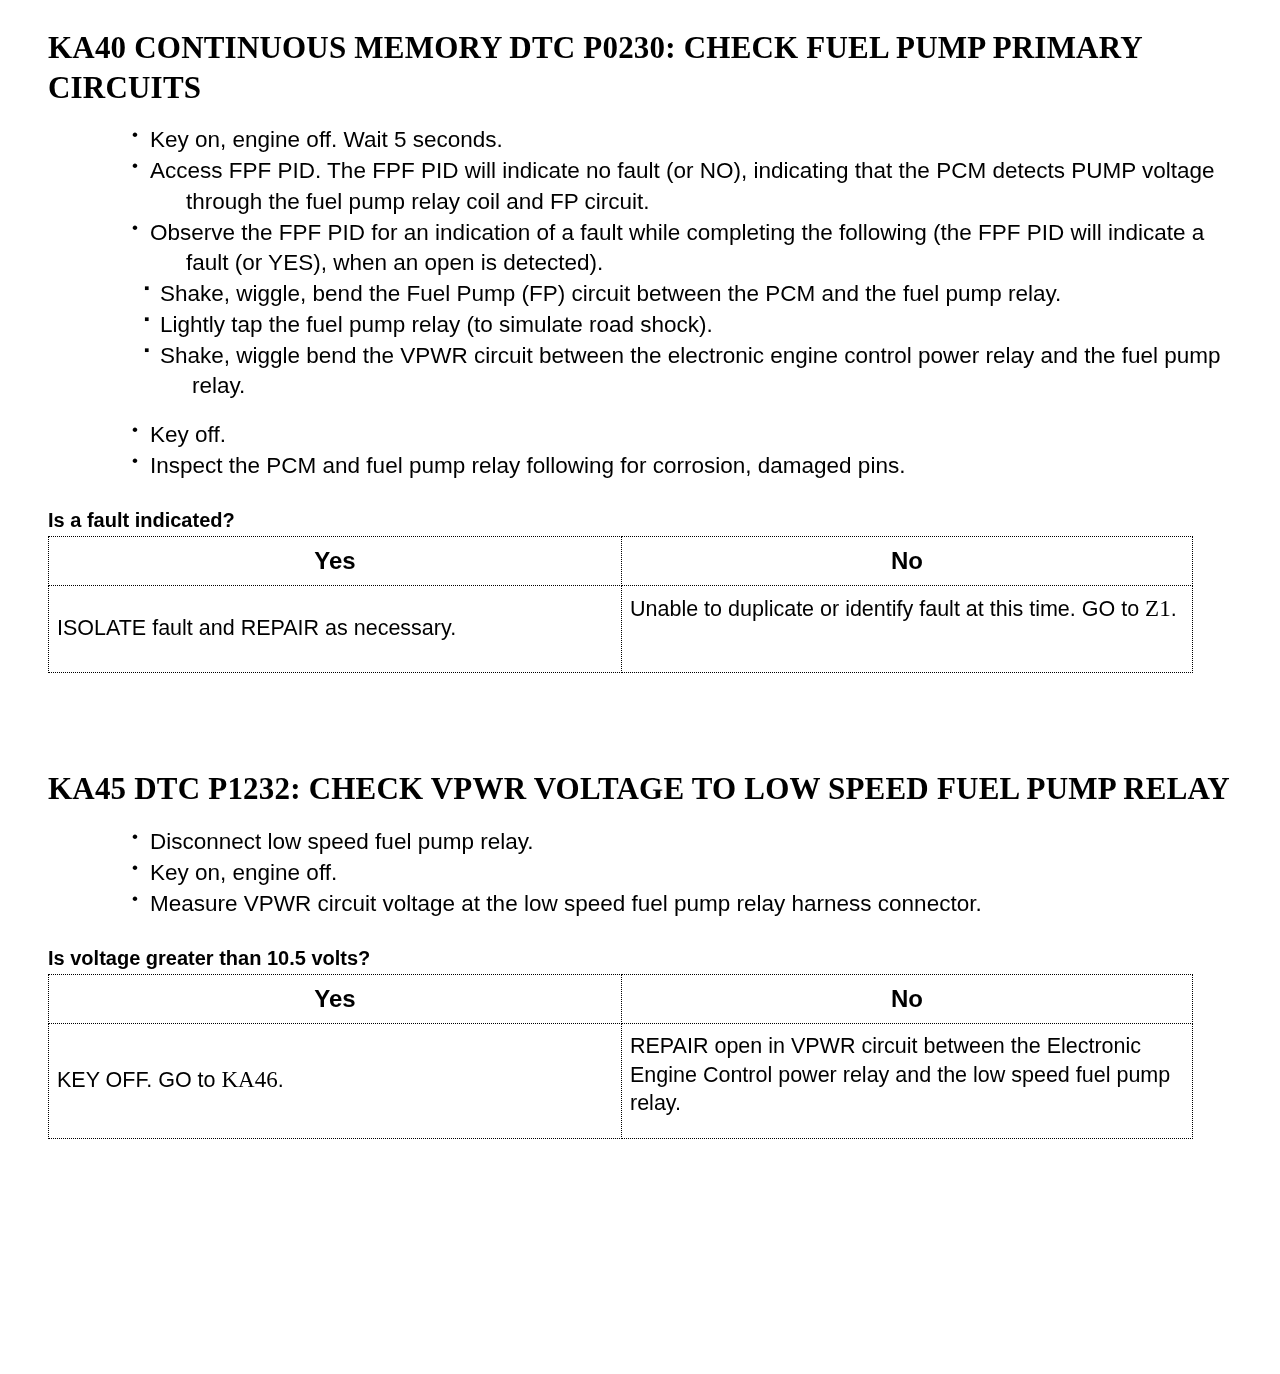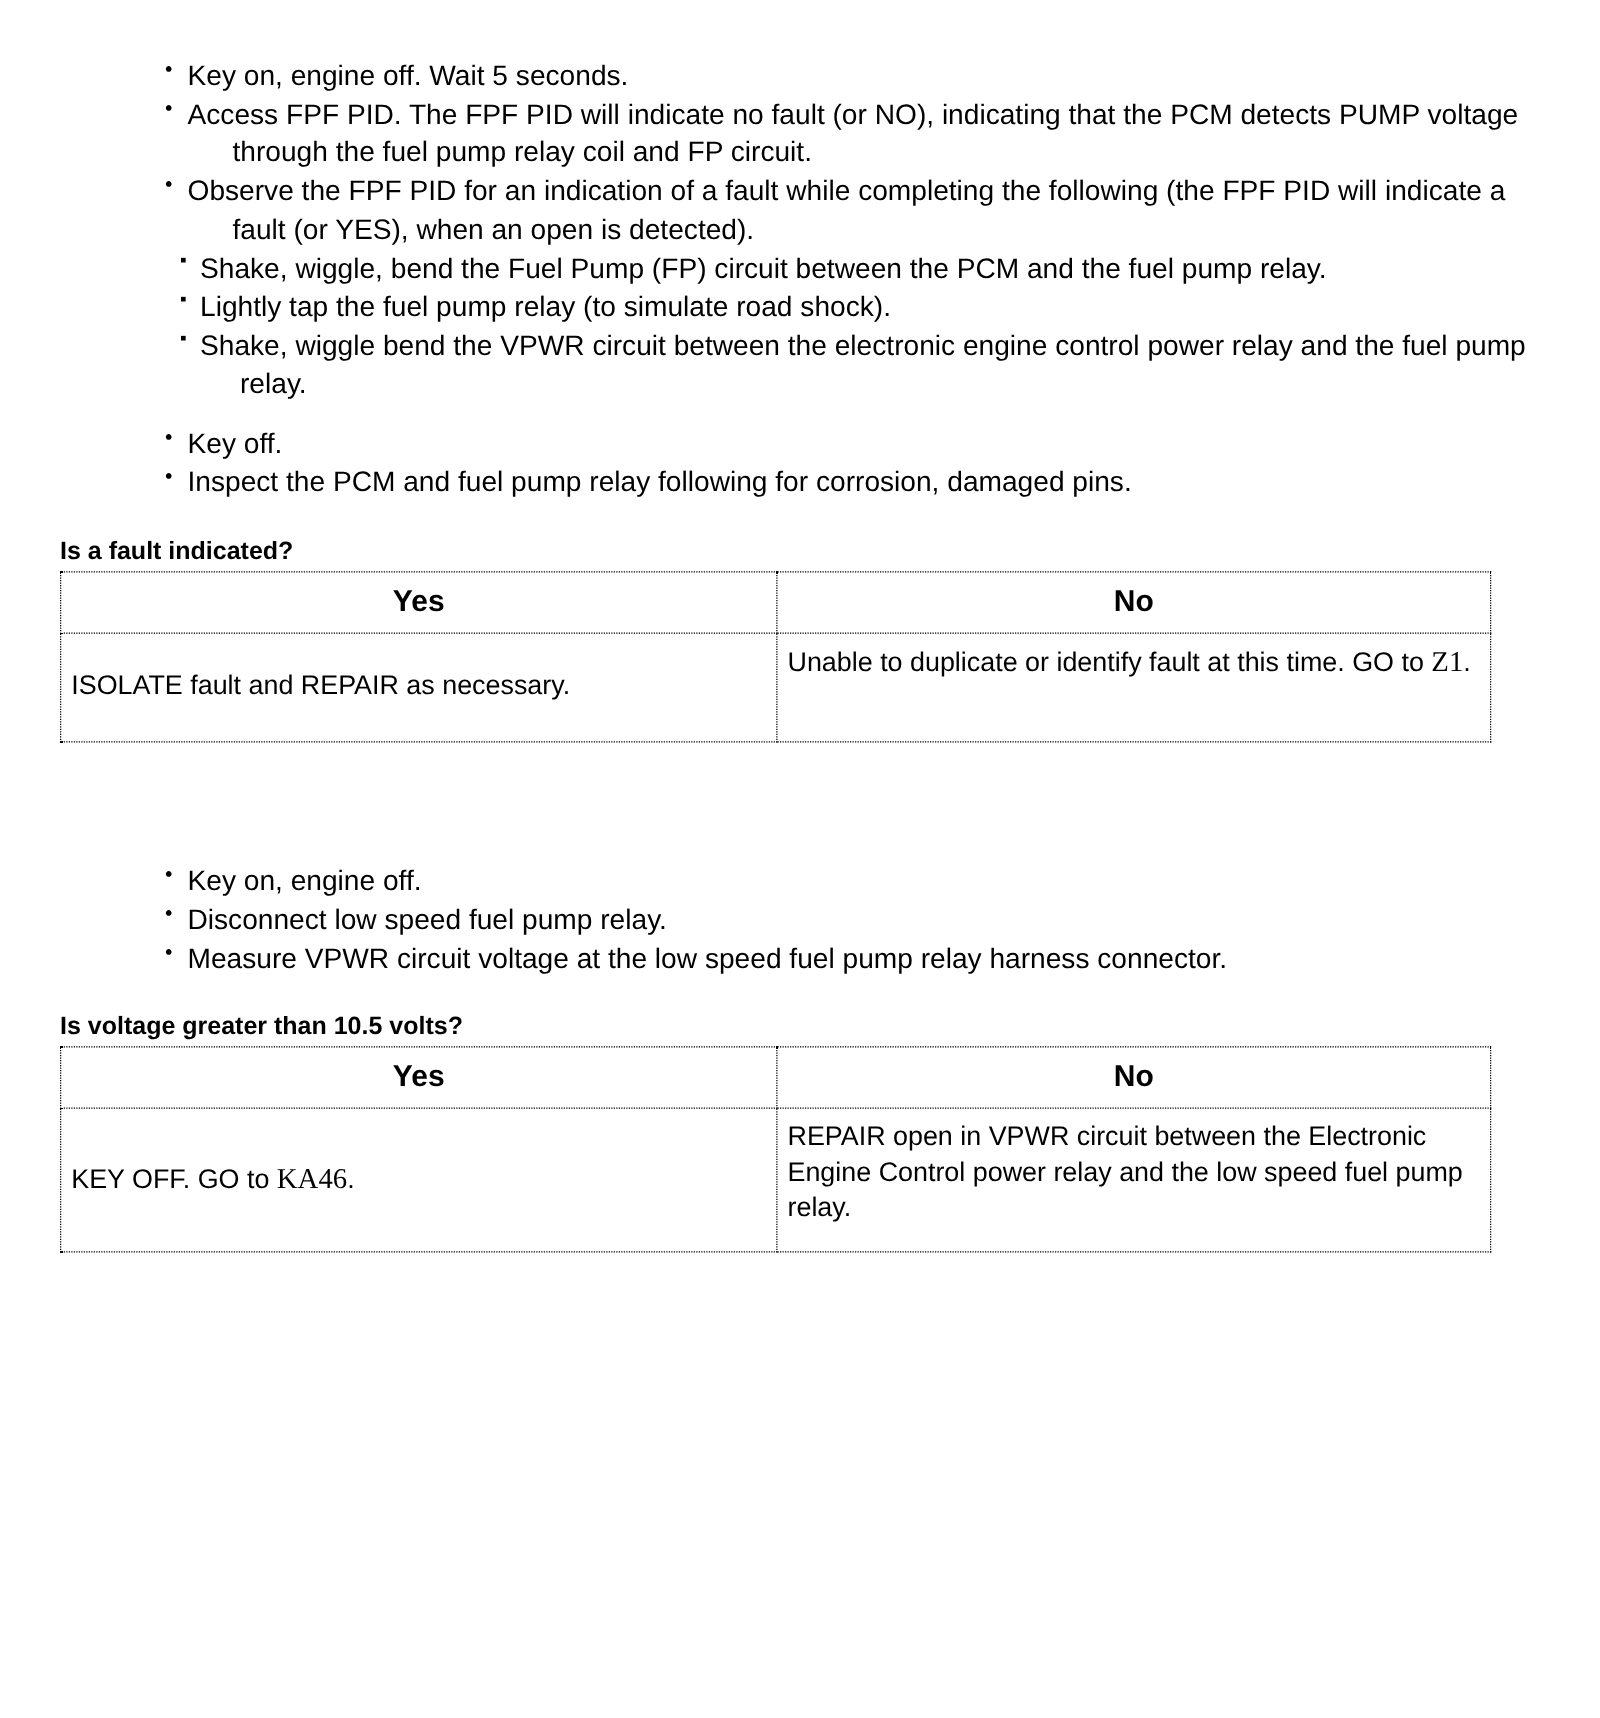--- a/index.html
+++ b/index.html
@@ -122,20 +122,21 @@
   }
   .tbl-1 td.yescell { height: 68px; }
   .tbl-2 td { height: 96px; }
 </style>
 </head>
 <body>
 
 <div class="page">
 
   <div class="section section-1">
+    <h1 class="section-title">KA40 CONTINUOUS MEMORY DTC P0230: CHECK FUEL PUMP PRIMARY CIRCUITS</h1>
 
     <ul class="bullets">
       <li>
           <span class="txt">Key on, engine off. Wait 5 seconds.</span>
         </li>
       <li>
           <span class="txt">Access FPF PID. The FPF PID will indicate no fault (or NO), indicating that the PCM detects PUMP voltage through the fuel pump relay coil and FP circuit.</span>
         </li>
       <li>
           <span class="txt">Observe the FPF PID for an indication of a fault while completing the following (the FPF PID will indicate a fault (or YES), when an open is detected).</span>
@@ -173,27 +174,28 @@
       </tr>
       <tr>
         <td class="yescell cell-mid">ISOLATE fault and REPAIR as necessary.</td>
         <td><span>Unable to duplicate or identify fault at this time. GO to </span><span class="serifref">Z1</span><span>.</span></td>
       </tr>
     </tbody>
       </table>
   </div>
 
   <div class="section section-2">
+    <h1 class="section-title">KA45 DTC P1232: CHECK VPWR VOLTAGE TO LOW SPEED FUEL PUMP RELAY</h1>
 
     <ul class="bullets">
       <li>
+          <span class="txt">Disconnect low speed fuel pump relay.</span>
+        </li>
+      <li>
           <span class="txt">Key on, engine off.</span>
-        </li>
-      <li>
-          <span class="txt">Disconnect low speed fuel pump relay.</span>
         </li>
       <li>
           <span class="txt">Measure VPWR circuit voltage at the low speed fuel pump relay harness connector.</span>
         </li>
     </ul>
 
     <div class="question">Is voltage greater than 10.5 volts?</div>
 
     <table class="yn tbl-2">
       <tbody>

